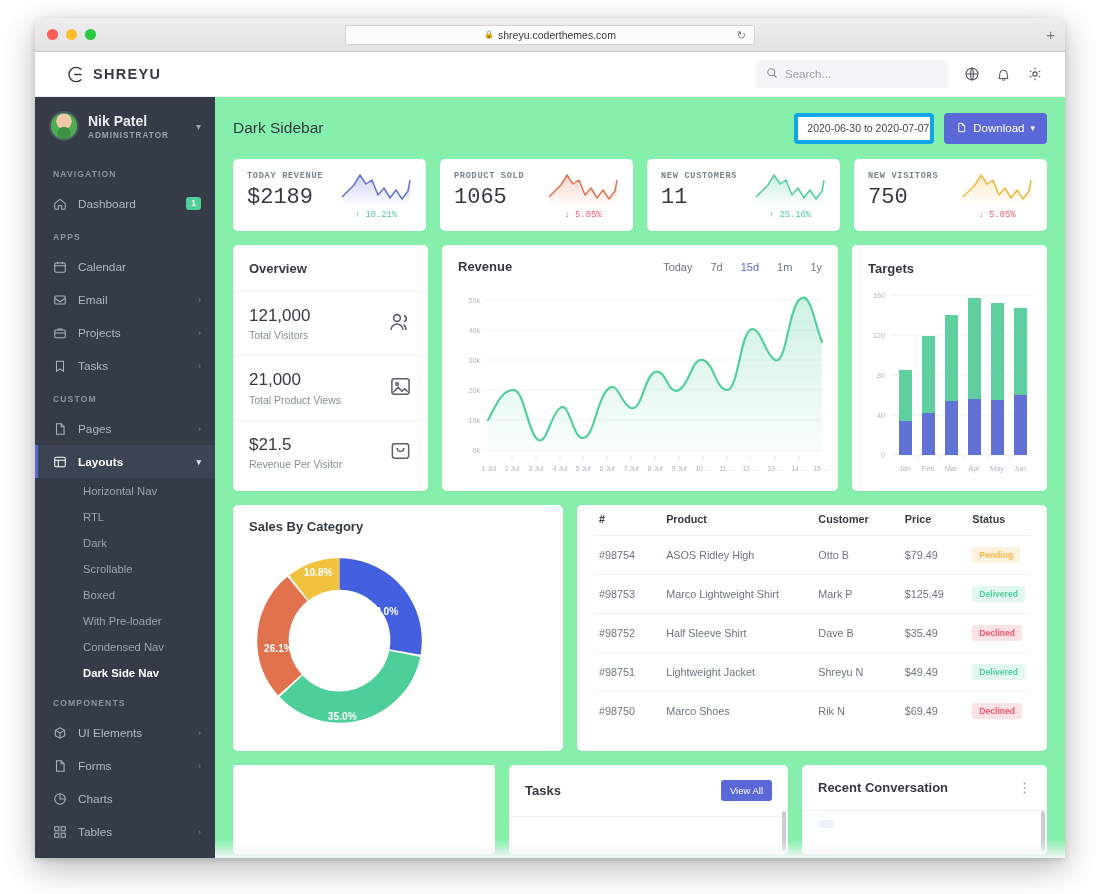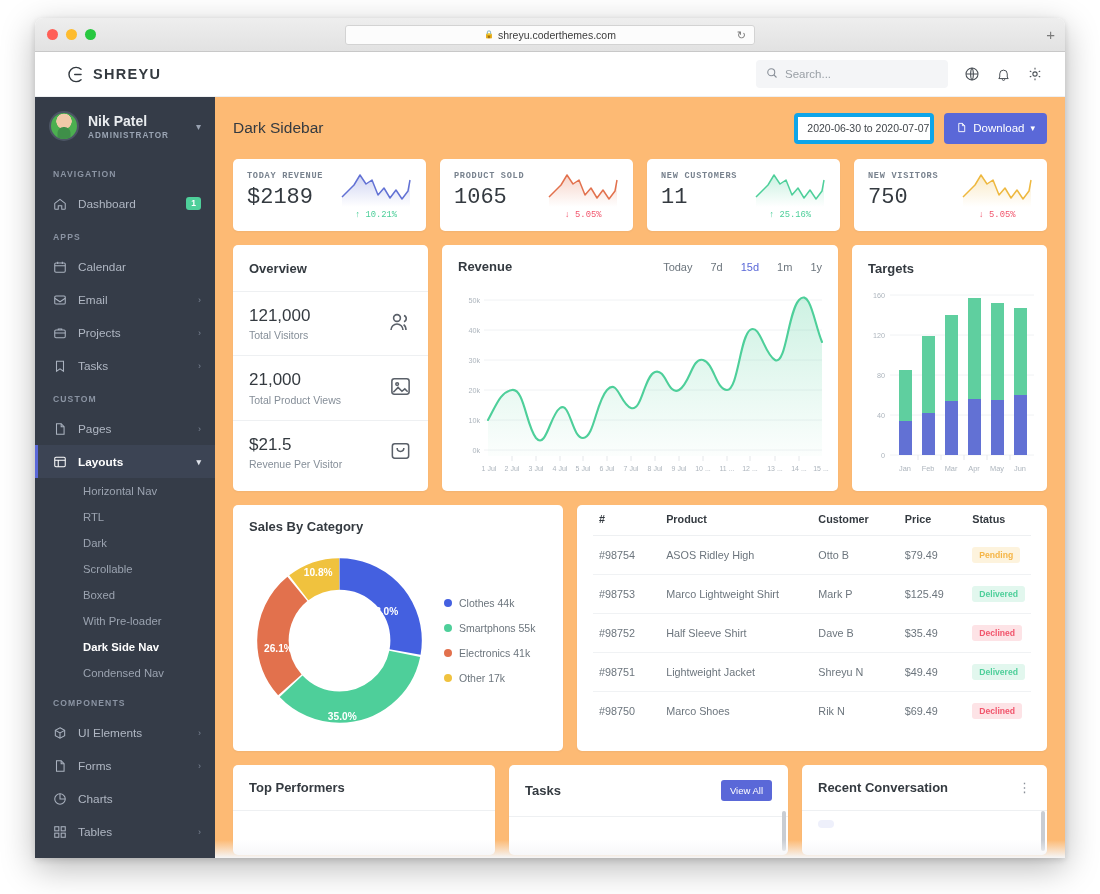--- a/index.html
+++ b/index.html
@@ -131,21 +131,21 @@
   }
   .sub-item {
     font-size: 11.3px; color: #9ba3b0; padding: 0 0 0 48px;
     height: 26px; display: flex; align-items: center; cursor: pointer;
   }
   .sub-item.active { color: #ffffff; font-weight: bold; }
 
   
   #content {
     position: absolute; left: 180px; top: 45px; right: 0; bottom: 0;
-    background: #fdba74; padding: 0 18px;
+    background: #86efac; padding: 0 18px;
     overflow: hidden;
   }
   #page-head {
     display: flex; align-items: center; height: 62px;
   }
   #page-title { font-size: 15.5px; color: #343a40; }
   #page-head-right { margin-left: auto; display: flex; align-items: center; gap: 10px; }
   #daterange {
     width: 140px; height: 31px; background: #ffffff; border-radius: 4px;
     display: flex; align-items: center; padding: 0 9px;
@@ -398,22 +398,22 @@
         </span>
         <span>Layouts</span>
         <span class="caret" style="color:#dfe3ea;">▾</span>
       </div>
       <div class="sub-item">Horizontal Nav</div>
       <div class="sub-item">RTL</div>
       <div class="sub-item">Dark</div>
       <div class="sub-item">Scrollable</div>
       <div class="sub-item">Boxed</div>
       <div class="sub-item">With Pre-loader</div>
+      <div class="sub-item">Condensed Nav</div>
       <div class="sub-item active">Dark Side Nav</div>
-      <div class="sub-item">Condensed Nav</div>
 
       <div class="nav-title">COMPONENTS</div>
       <div class="nav-item">
         <span class="nav-ico">
           <svg width="14" height="14" viewBox="0 0 24 24" fill="none" stroke="#aab2bf" stroke-width="1.8">
               <path d="M12 3l8 4.5v9L12 21l-8-4.5v-9z"></path>
               <path d="M4 7.5l8 4.5 8-4.5M12 12v9"></path>
             </svg>
         </span>
         <span>UI Elements</span>
@@ -751,38 +751,20 @@
                 <circle cx="100" cy="100" r="72" stroke="#e2714d" stroke-dasharray="116.1 336.3" stroke-dashoffset="-286.3"></circle>
                 <circle cx="100" cy="100" r="72" stroke="#f0c23e" stroke-dasharray="46.9 405.5" stroke-dashoffset="-404.4"></circle>
               </g>
               <g font-size="11" fill="#ffffff" font-family="Liberation Sans, sans-serif" text-anchor="middle" font-weight="bold">
                 <text x="148" y="72">28.0%</text>
                 <text x="103" y="186">35.0%</text>
                 <text x="34" y="112">26.1%</text>
                 <text x="77" y="30">10.8%</text>
               </g>
             </svg>
-            <div id="legend">
-              <div class="legend-row">
-                <span class="legend-dot" style="background:#4460e0"></span>
-                <span>Clothes 44k</span>
-              </div>
-              <div class="legend-row">
-                <span class="legend-dot" style="background:#4ecf9a"></span>
-                <span>Smartphons 55k</span>
-              </div>
-              <div class="legend-row">
-                <span class="legend-dot" style="background:#e2714d"></span>
-                <span>Electronics 41k</span>
-              </div>
-              <div class="legend-row">
-                <span class="legend-dot" style="background:#f0c23e"></span>
-                <span>Other 17k</span>
-              </div>
-            </div>
           </div>
         </div>
 
         <div class="card" id="orders-card">
           <div style="padding:0 16px 8px 16px;">
             <table>
               <thead>
                 <tr>
                   <th style="width:70px">#</th>
                   <th style="width:165px">Product</th>
@@ -828,23 +810,20 @@
                   <td><span class="pill pill-declined">Declined</span></td>
                 </tr>
               </tbody>
             </table>
           </div>
         </div>
       </div>
 
       <div id="bot-row">
         <div class="card" id="perf-card" style="height:90px; position:relative;">
-          <div class="bot-head">
-              <span class="card-title">Top Performers</span>
-            </div>
           <div class="bot-body"></div>
         </div>
 
         <div class="card" id="tasks-card" style="height:90px; position:relative;">
           <div class="bot-head">
             <span class="card-title">Tasks</span>
             <button id="viewall-btn">View All</button>
           </div>
           <div class="bot-body">
             <div class="task-row">

